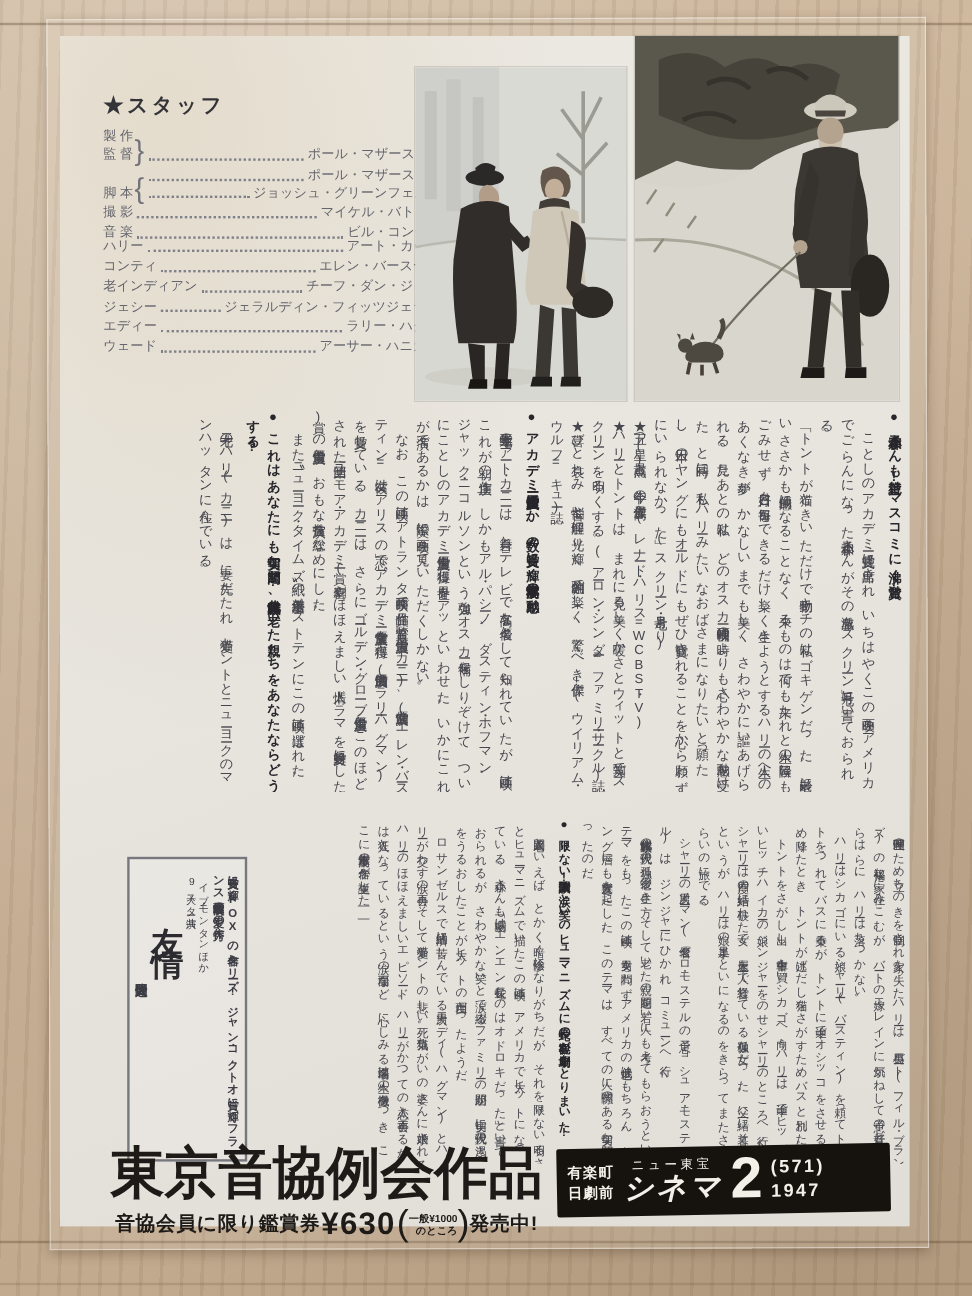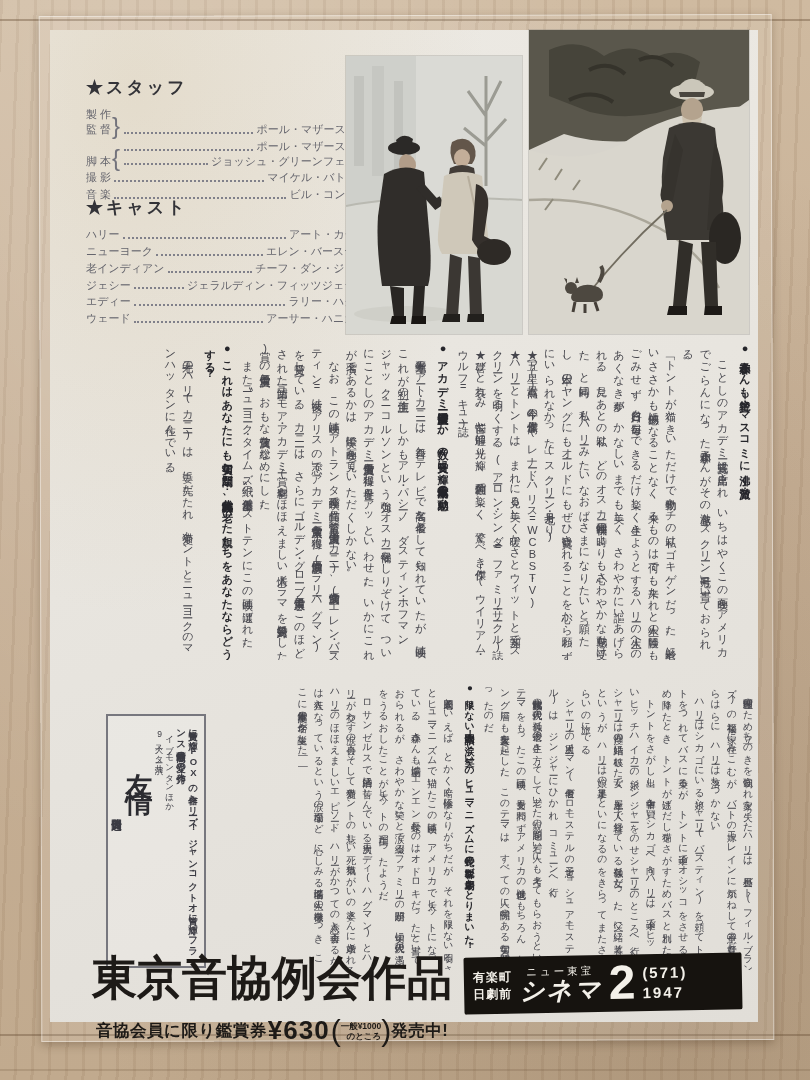--- a/index.html
+++ b/index.html
@@ -47,21 +47,21 @@
   .ad-line1{font-size:9.5px;line-height:12px;font-weight:bold;}
   .ad-line2{font-size:8.5px;line-height:10.5px;padding-top:6px;}
   .ad-title{font-size:27px;line-height:30px;font-weight:bold;letter-spacing:16px;padding-top:28px;color:#2b2b30;}
   .ad-release{font-size:10.5px;line-height:14px;padding-top:88px;font-weight:bold;}
   
   .banner-main{position:absolute;left:42px;top:918px;font-size:45px;font-weight:900;
     color:#1d1a17;letter-spacing:0px;transform:scaleY(1.04);white-space:nowrap;}
   .ticket{position:absolute;left:46px;top:969px;display:flex;align-items:center;
     color:#1d1a17;font-weight:800;white-space:nowrap;}
   .ticket .pre,.ticket .suf{font-size:16.5px;letter-spacing:.5px;}
-  .ticket .price{font-size:26px;letter-spacing:1px;margin:16px 1px;}
+  .ticket .price{font-size:26px;letter-spacing:1px;margin:5px 1px;}
   .ticket .paren{font-size:30px;font-weight:400;line-height:26px;}
   .ticket .pstack{display:flex;flex-direction:column;font-size:8.5px;line-height:10px;font-weight:700;align-items:flex-end;}
   .theater{position:absolute;left:414px;top:925px;width:278px;height:57px;background:#16130f;
     color:#f3f0e9;display:flex;align-items:center;padding:3px 9px;box-sizing:border-box;
     gap:7px;transform:rotate(-1.1deg);border-radius:2px;}
   .theater .locs{display:flex;flex-direction:column;font-size:12px;font-weight:bold;letter-spacing:1px;line-height:1.35;}
   .theater .cstack{display:flex;flex-direction:column;align-items:center;line-height:1;}
   .theater .brand{font-size:10.5px;letter-spacing:3px;margin-bottom:2px;}
   .theater .cname{font-size:25px;font-weight:bold;letter-spacing:2px;font-style:italic;}
   .theater .num{font-size:48px;font-weight:900;line-height:.9;margin-top:-2px;}
@@ -109,28 +109,27 @@
         <span class="lbl">マイケル・バトラー</span>
       </div>
       <div class="row">
         <span class="lbl">音 楽</span>
         <span class="leader"></span>
         <span class="lbl">ビル・コンティ</span>
       </div>
     </div>
 
     <div class="list-block" style="left:36px;top:166px;width:292px;">
-      <div class="list-heading">★キャスト</div>
       <div class="row">
           <span class="lbl">ハリー</span>
           <span class="leader"></span>
           <span class="lbl">アート・カーニー</span>
         </div>
       <div class="row">
-          <span class="lbl">ニューヨーク</span>
+          <span class="lbl">コンティ</span>
           <span class="leader"></span>
           <span class="lbl">エレン・バースティン</span>
         </div>
       <div class="row">
           <span class="lbl">老インディアン</span>
           <span class="leader"></span>
           <span class="lbl">チーフ・ダン・ジョージ</span>
         </div>
       <div class="row">
           <span class="lbl">ジェシー</span>

